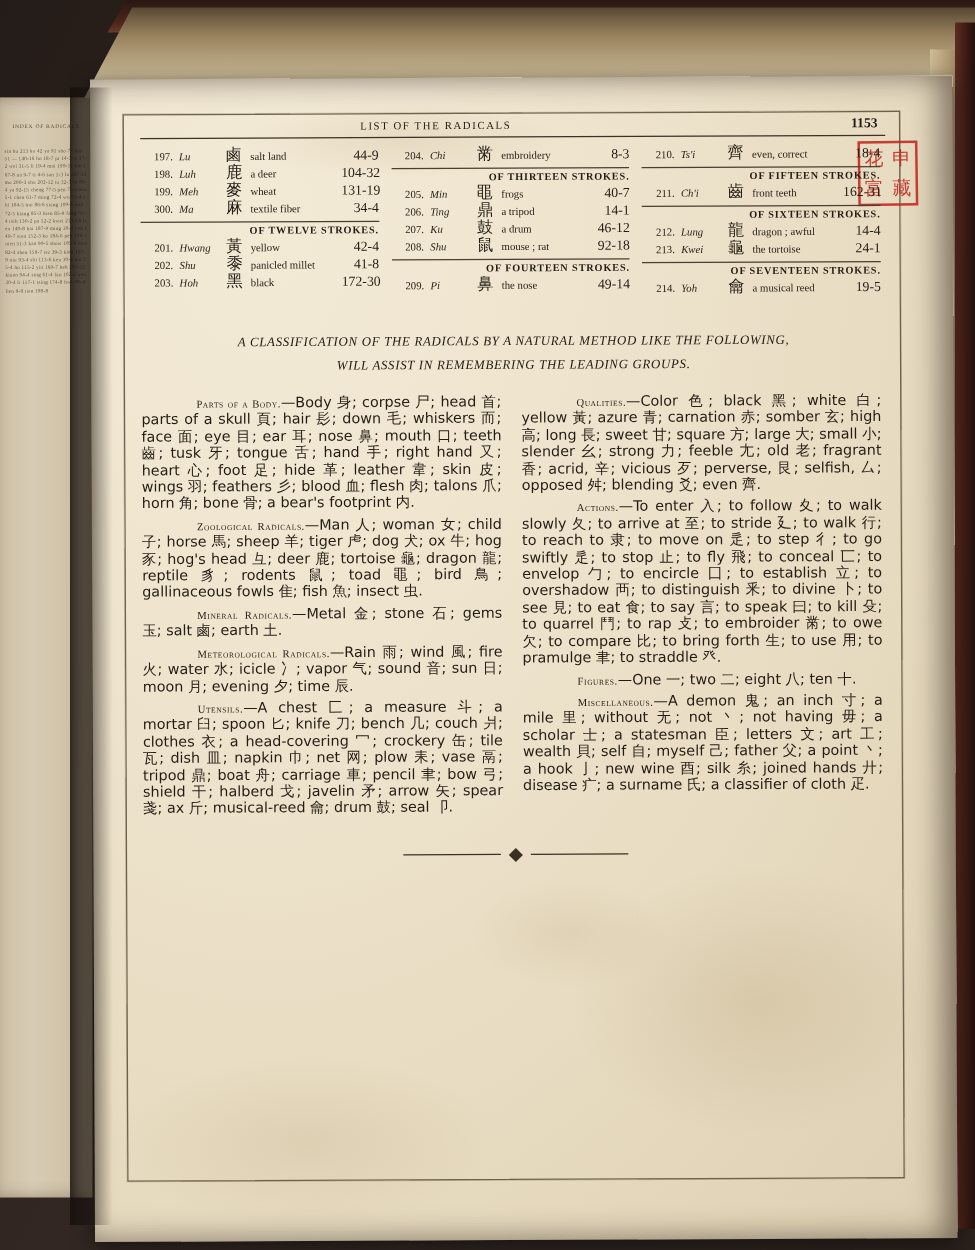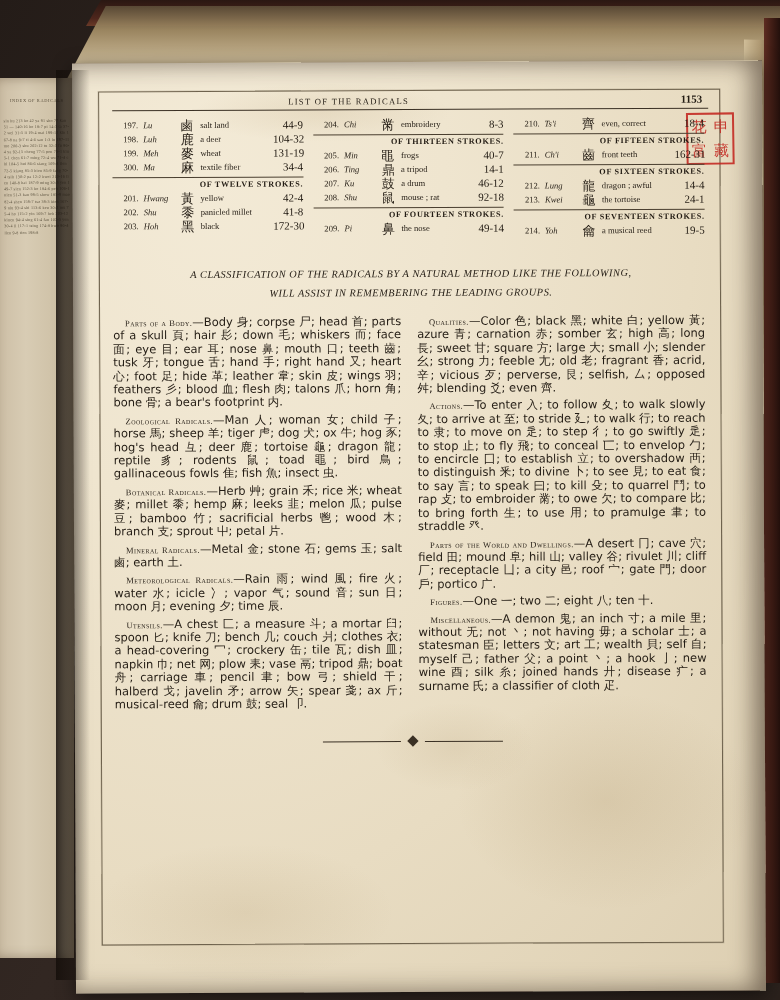--- a/index.html
+++ b/index.html
@@ -159,21 +159,21 @@
     font-variant: small-caps;
     font-size: 8.2px;
     letter-spacing: .7px;
     font-weight: bold;
     margin: 3px 0 2px 0;
     border-top: 0.8px solid #4a3f30;
     padding-top: 2px;
   }
   .rad-row {
     display: flex;
-    align-items: center;
+    align-items: flex-start;
     line-height: 14px;
     white-space: nowrap;
   }
   .rad-row .num { width: 26px; text-align: right; font-size: 8.6px; }
   .rad-row .rom { width: 34px; padding-left: 5px; font-style: italic; font-size: 8.6px; }
   .rad-row .han {
     width: 20px;
     font-family: "DejaVu Sans", sans-serif;
     font-size: 13px;
     line-height: 13px;
@@ -199,20 +199,21 @@
     gap: 16px;
     font-size: 8.5px;
     line-height: 13.4px;
     text-align: justify;
   }
   .prose .col { width: 288px; }
   .para { margin: 0 0 4px 0; text-indent: 12px; }
   .para .lead {
     font-variant: small-caps;
     letter-spacing: .45px;
+    margin-left: 32px;
   }
   .h { font-family: "DejaVu Sans", sans-serif; font-size: 11.5px; line-height: 11.5px; }
 
   .tailpiece {
     margin: 22px auto 0 auto;
     width: 180px;
     height: 8px;
     position: relative;
   }
   .tailpiece::before, .tailpiece::after {
@@ -454,41 +455,35 @@
 
       <div class="prose">
         <div class="col">
           <p class="para">
             <span class="lead">Parts of a Body.</span><span class="h">—Body 身; corpse 尸; head 首; parts of a skull 頁; hair 髟; down 毛; whiskers 而; face 面; eye 目; ear 耳; nose 鼻; mouth 口; teeth 齒; tusk 牙; tongue 舌; hand 手; right hand 又; heart 心; foot 足; hide 革; leather 韋; skin 皮; wings 羽; feathers 彡; blood 血; flesh 肉; talons 爪; horn 角; bone 骨; a bear's footprint 内.</span>
           </p>
           <p class="para">
             <span class="lead">Zoological Radicals.</span><span class="h">—Man 人; woman 女; child 子; horse 馬; sheep 羊; tiger 虍; dog 犬; ox 牛; hog 豕; hog's head 彑; deer 鹿; tortoise 龜; dragon 龍; reptile 豸; rodents 鼠; toad 黽; bird 鳥; gallinaceous fowls 隹; fish 魚; insect 虫.</span>
           </p>
           <p class="para">
-            <span class="lead">Botanical Radicals.</span><span class="h">—Herb 艸; grain 禾; rice 米; wheat 麥; millet 黍; hemp 麻; leeks 韭; melon 瓜; pulse 豆; bamboo 竹; sacrificial herbs 鬯; wood 木; branch 支; sprout 屮; petal 片.</span>
-          </p>
-          <p class="para">
             <span class="lead">Mineral Radicals.</span><span class="h">—Metal 金; stone 石; gems 玉; salt 鹵; earth 土.</span>
           </p>
           <p class="para">
             <span class="lead">Meteorological Radicals.</span><span class="h">—Rain 雨; wind 風; fire 火; water 水; icicle 冫; vapor 气; sound 音; sun 日; moon 月; evening 夕; time 辰.</span>
           </p>
           <p class="para">
             <span class="lead">Utensils.</span><span class="h">—A chest 匚; a measure 斗; a mortar 臼; spoon 匕; knife 刀; bench 几; couch 爿; clothes 衣; a head-covering 冖; crockery 缶; tile 瓦; dish 皿; napkin 巾; net 网; plow 耒; vase 鬲; tripod 鼎; boat 舟; carriage 車; pencil 聿; bow 弓; shield 干; halberd 戈; javelin 矛; arrow 矢; spear 戔; ax 斤; musical-reed 龠; drum 鼓; seal 卩.</span>
           </p>
         </div>
         <div class="col">
           <p class="para">
             <span class="lead">Qualities.</span><span class="h">—Color 色; black 黑; white 白; yellow 黃; azure 青; carnation 赤; somber 玄; high 高; long 長; sweet 甘; square 方; large 大; small 小; slender 幺; strong 力; feeble 尢; old 老; fragrant 香; acrid, 辛; vicious 歹; perverse, 艮; selfish, 厶; opposed 舛; blending 爻; even 齊.</span>
           </p>
           <p class="para">
             <span class="lead">Actions.</span><span class="h">—To enter 入; to follow 夊; to walk slowly 夂; to arrive at 至; to stride 廴; to walk 行; to reach to 隶; to move on 辵; to step 彳; to go swiftly 辵; to stop 止; to fly 飛; to conceal 匸; to envelop 勹; to encircle 囗; to establish 立; to overshadow 襾; to distinguish 釆; to divine 卜; to see 見; to eat 食; to say 言; to speak 曰; to kill 殳; to quarrel 鬥; to rap 攴; to embroider 黹; to owe 欠; to compare 比; to bring forth 生; to use 用; to pramulge 聿; to straddle 癶.</span>
-          </p>
-          <p class="para">
-            <span class="lead">Parts of the World and Dwellings.</span><span class="h">—A desert 冂; cave 穴; field 田; mound 阜; hill 山; valley 谷; rivulet 川; cliff 厂; receptacle 凵; a city 邑; roof 宀; gate 門; door 戶; portico 广.</span>
           </p>
           <p class="para">
             <span class="lead">Figures.</span><span class="h">—One 一; two 二; eight 八; ten 十.</span>
           </p>
           <p class="para">
             <span class="lead">Miscellaneous.</span><span class="h">—A demon 鬼; an inch 寸; a mile 里; without 无; not 丶; not having 毋; a scholar 士; a statesman 臣; letters 文; art 工; wealth 貝; self 自; myself 己; father 父; a point 丶; a hook 亅; new wine 酉; silk 糸; joined hands 廾; disease 疒; a surname 氏; a classifier of cloth 疋.</span>
           </p>
         </div>
       </div>
 

